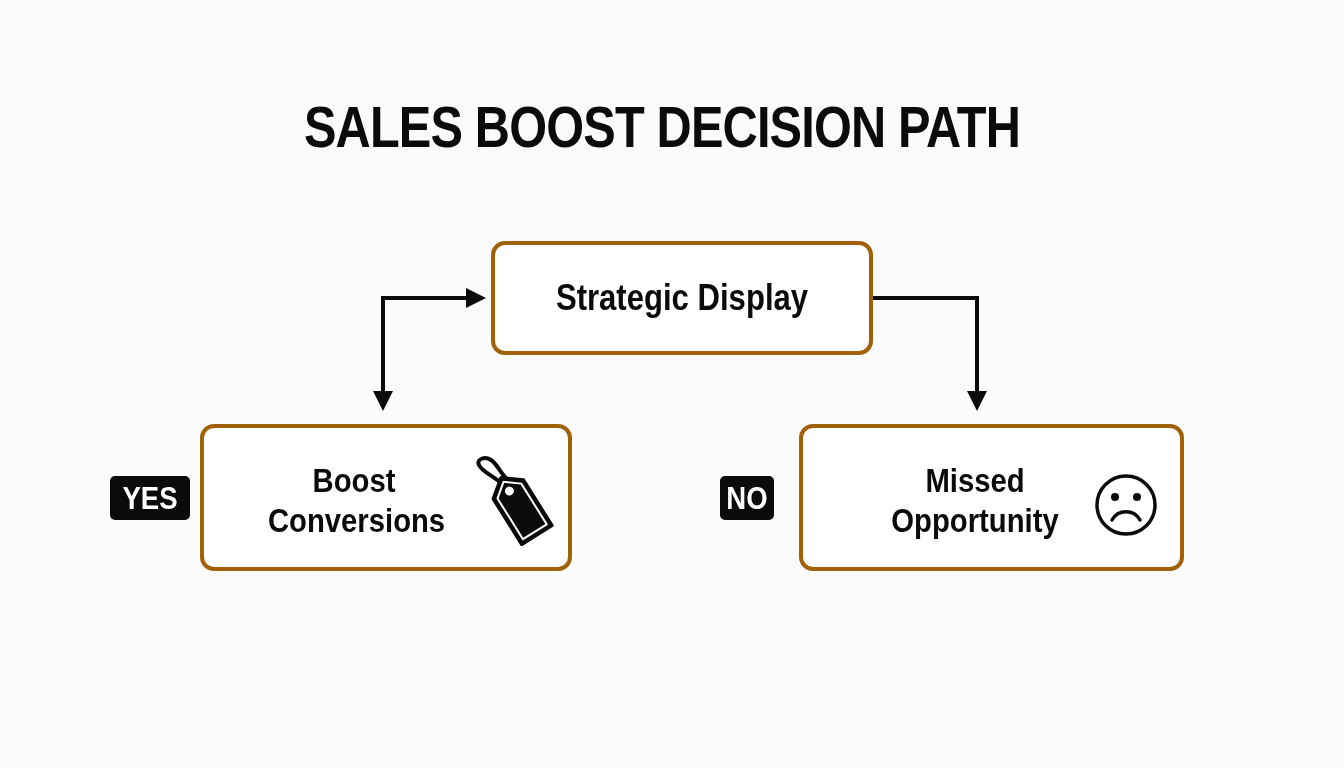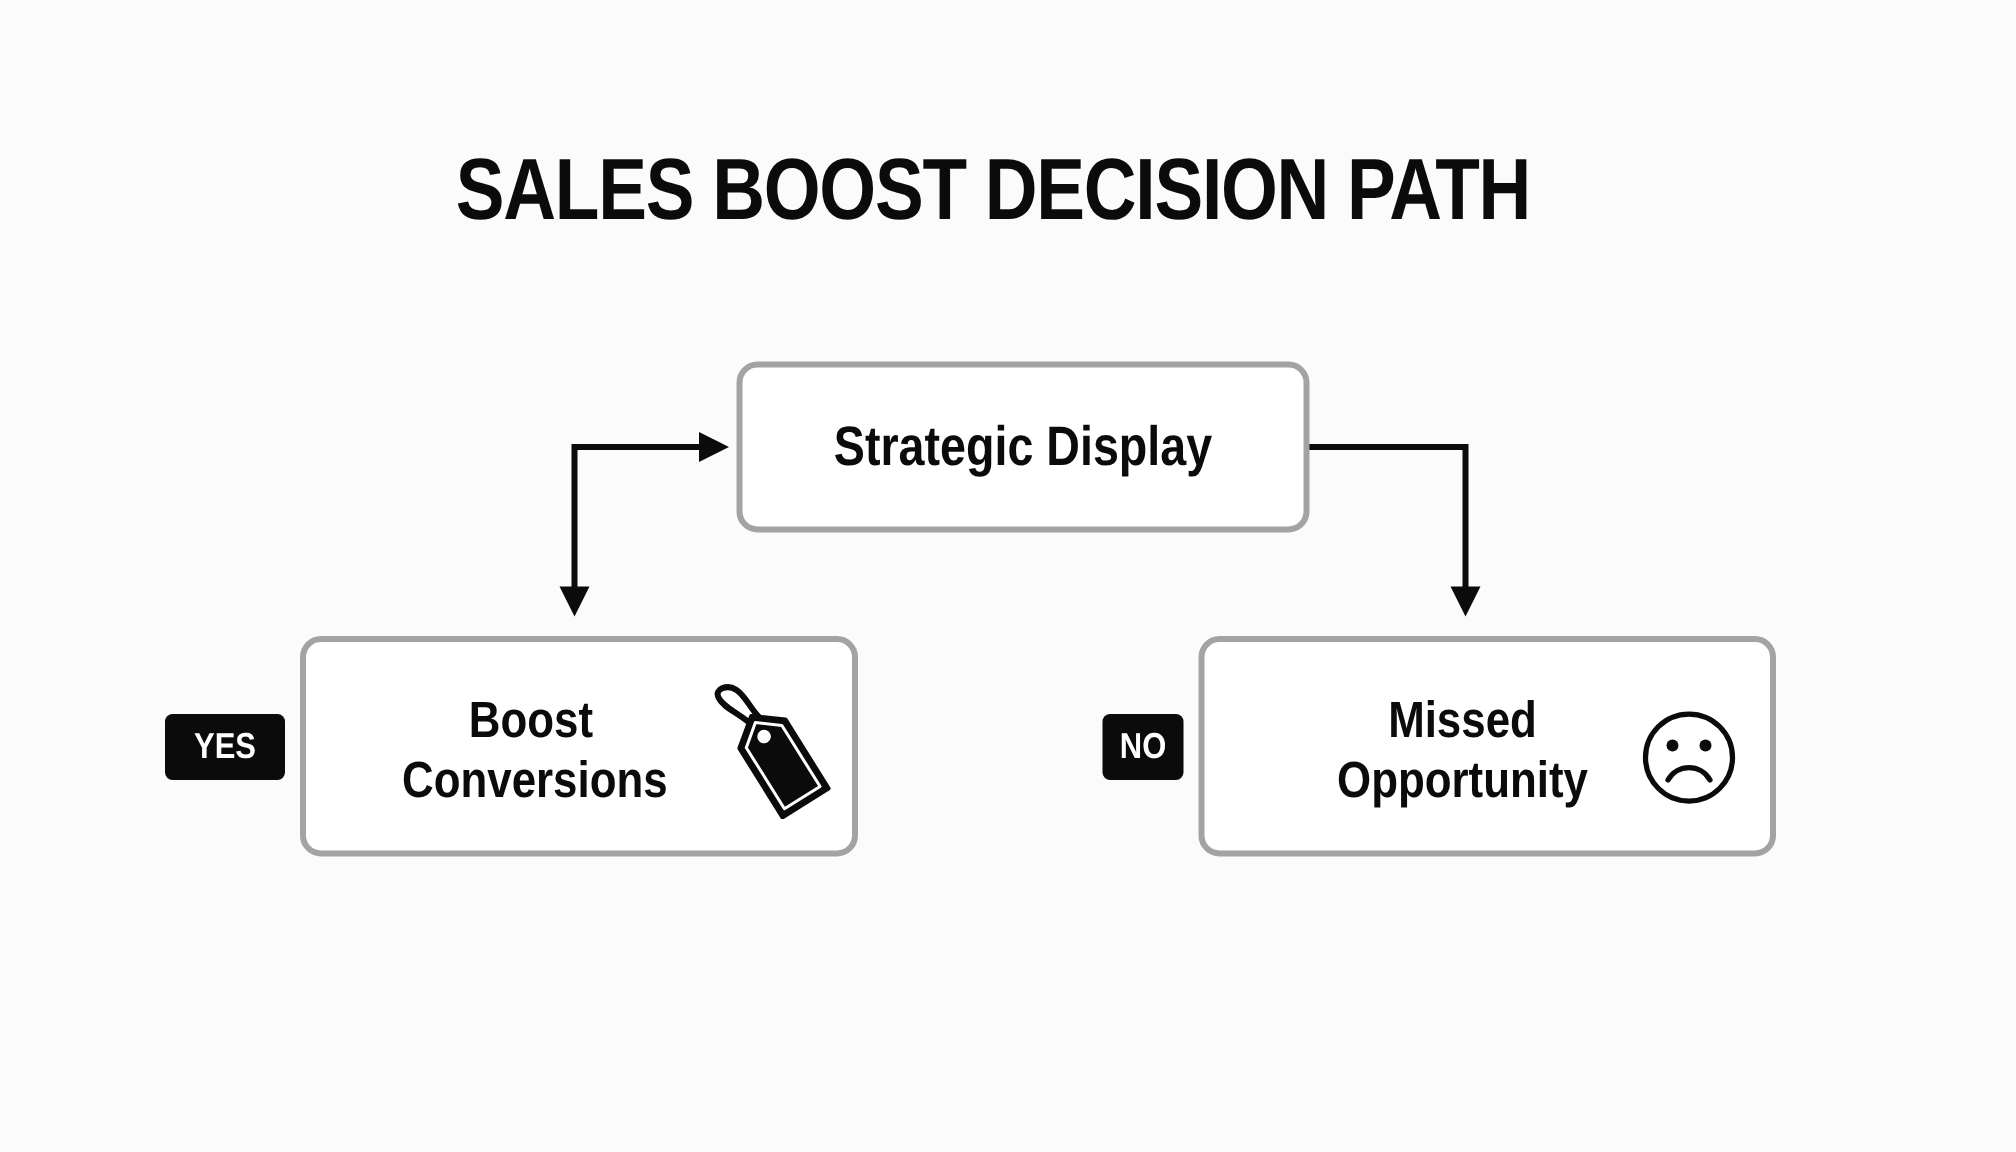--- a/index.html
+++ b/index.html
@@ -24,41 +24,41 @@
       font-size: 58px;
       font-weight: bold;
       letter-spacing: -1px;
       transform: scaleX(0.84);
       transform-origin: 662px 0;
       line-height: 70px;
     }
     .box {
       position: absolute;
       box-sizing: border-box;
-      border: 4px solid #a3a3a3;
+      border: 4px solid #a16207;
       border-radius: 14px;
       background: #ffffff;
     }
     .box-text {
       position: absolute;
       font-weight: bold;
       text-align: center;
       line-height: 40px;
     }
     .cond-text {
       transform: scaleX(0.86);
       font-size: 34px;
     }
     .badge {
       position: absolute;
       background: #0b0b0b;
       color: #ffffff;
       border-radius: 5px;
       font-weight: bold;
-      font-size: 24px;
+      font-size: 32px;
       text-align: center;
       line-height: 44px;
       height: 44px;
     }
     .badge span {
       display: inline-block;
       transform: scaleX(0.86);
     }
     svg.connectors {
       position: absolute;
@@ -102,21 +102,21 @@
     <path d="M30,28 C22,20 10,16 7,9 C4,3 13,0 19,4 C25,8 28,16 34,22" fill="none" stroke="#0b0b0b" stroke-width="4" stroke-linecap="round"></path>
 
     <g transform="rotate(-32 48 52)">
       <path d="M30,30 L48,16 L66,30 L66,84 L30,84 Z" fill="#0b0b0b" stroke="#0b0b0b" stroke-width="3" stroke-linejoin="round"></path>
       <path d="M34,32 L48,21 L62,32 L62,80 L34,80 Z" fill="none" stroke="#ffffff" stroke-width="2" stroke-linejoin="round"></path>
       <circle cx="48" cy="32" r="4.5" fill="#ffffff"></circle>
     </g>
   </svg>
 </div>
 
-<div class="badge" style="left:735px; top:476px; width:54px;">
+<div class="badge" style="left:720px; top:476px; width:54px;">
   <span>NO</span>
 </div>
 
 <div class="box" style="left:799px; top:424px; width:385px; height:147px;padding-left:28px;">
   <div class="box-text cond-text" style="left:62px; top:32px; width:220px;">Missed</div>
   <div class="box-text cond-text" style="left:62px; top:72px; width:220px;">Opportunity</div>
   <svg class="icon" style="left:290px; top:44px;" width="66" height="66" viewBox="0 0 66 66">
     <circle cx="33" cy="33" r="29" fill="#ffffff" stroke="#0b0b0b" stroke-width="3.5"></circle>
     <circle cx="22" cy="25" r="4" fill="#0b0b0b"></circle>
     <circle cx="44" cy="25" r="4" fill="#0b0b0b"></circle>

